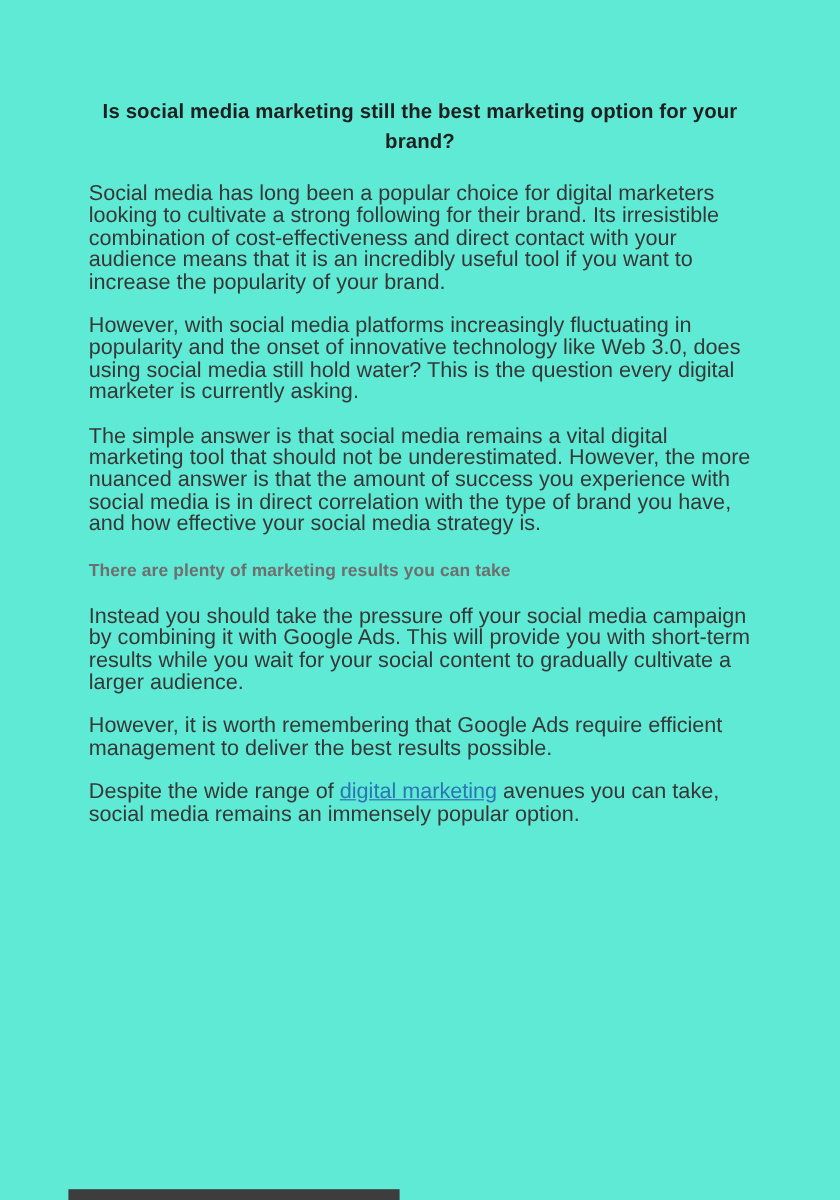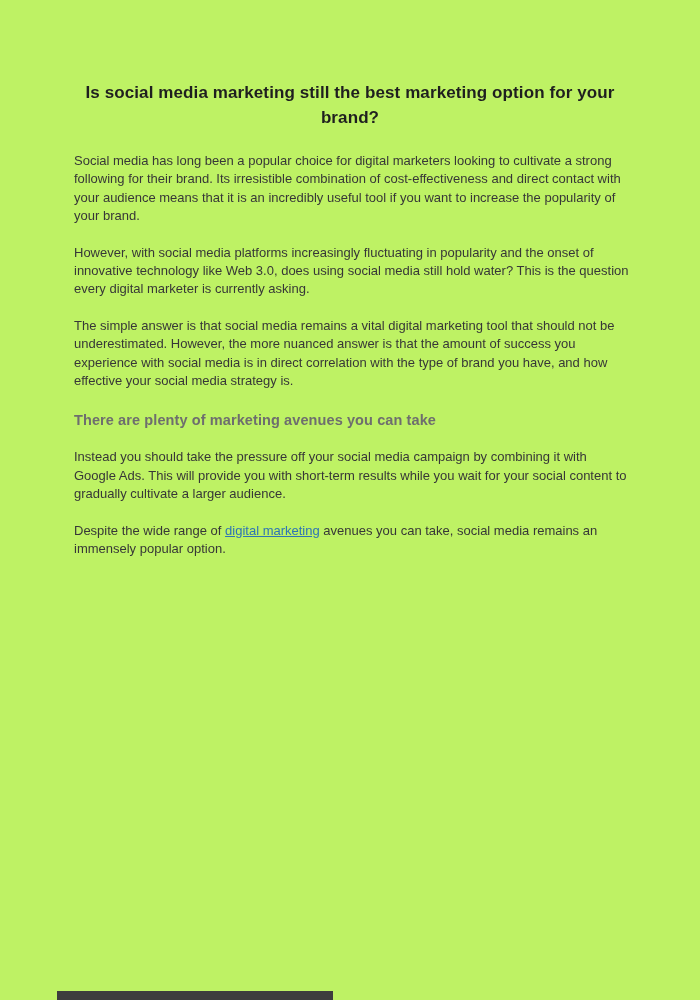--- a/index.html
+++ b/index.html
@@ -4,42 +4,42 @@
 <style>
   html, body {
     margin: 0;
     padding: 0;
     background: #ffffff;
   }
   .page {
     position: relative;
     width: 700px;
     height: 1000px;
-    background: #bef264;
+    background: #5eead4;
     overflow: hidden;
     font-family: "Liberation Sans", "DejaVu Sans", sans-serif;
     -webkit-font-smoothing: antialiased;
   }
   .doc-title {
     width: 584px;
     margin: 80px auto 22px auto;
     text-align: center;
     font-size: 17px;
     font-weight: bold;
     line-height: 25px;
     color: #1f1f1f;
     letter-spacing: 0.1px;
   }
   .body-col {
     margin-left: 74px;
     width: 558px;
   }
   .body-col p {
     margin: 0 0 18px 0;
-    font-size: 13px;
+    font-size: 18px;
     line-height: 18.4px;
     color: #373737;
     letter-spacing: 0px;
   }
   .section-heading {
     margin: 14px 0 16px 0;
     font-size: 14.5px;
     font-weight: bold;
     line-height: 24px;
     color: #6e6e6e;
@@ -68,26 +68,27 @@
 
   <div class="body-col">
 
     <p>Social media has long been a popular choice for digital marketers looking to cultivate a strong following for their brand. Its irresistible combination of cost-effectiveness and direct contact with your audience means that it is an incredibly useful tool if you want to increase the popularity of your brand.</p>
 
     <p>However, with social media platforms increasingly fluctuating in popularity and the onset of innovative technology like Web 3.0, does using social media still hold water? This is the question every digital marketer is currently asking.</p>
 
     <p>The simple answer is that social media remains a vital digital marketing tool that should not be underestimated. However, the more nuanced answer is that the amount of success you experience with social media is in direct correlation with the type of brand you have, and how effective your social media strategy is.</p>
 
 
-    <h2 class="section-heading">There are plenty of marketing avenues you can take</h2>
+    <h2 class="section-heading">There are plenty of marketing results you can take</h2>
 
 
 
     <p>Instead you should take the pressure off your social media campaign by combining it with Google Ads. This will provide you with short-term results while you wait for your social content to gradually cultivate a larger audience.</p>
 
+    <p>However, it is worth remembering that Google Ads require efficient management to deliver the best results possible.</p>
 
 
 
     <p>
       <span>Despite the wide range of </span><a class="doc-link" href="#">digital marketing</a><span> avenues you can take, social media remains an immensely popular option.</span>
     </p>
 
   </div>
 
   <div class="bottom-cropped-bar"></div>

